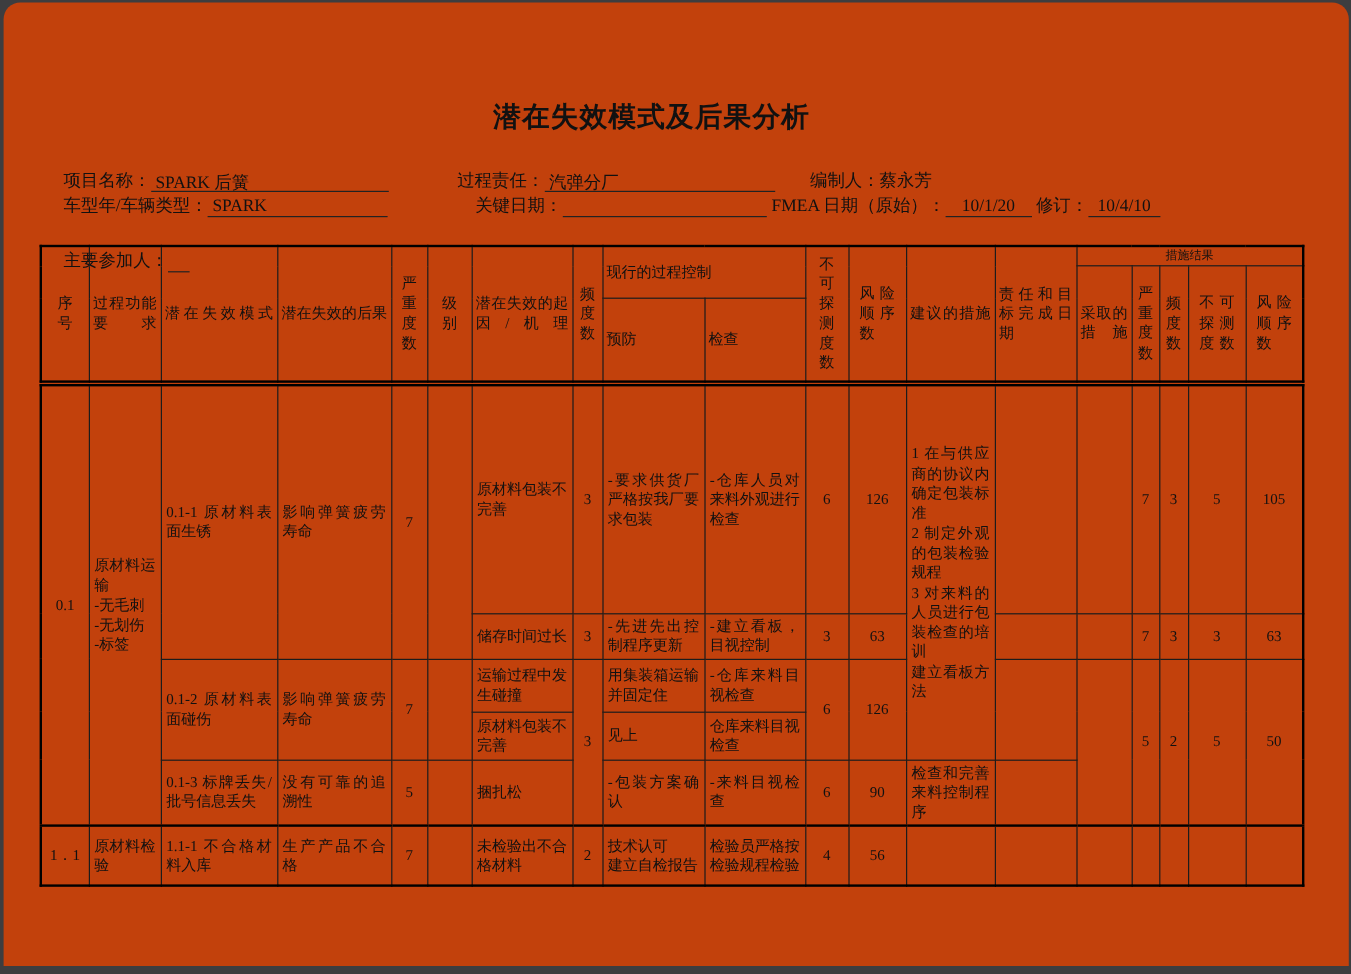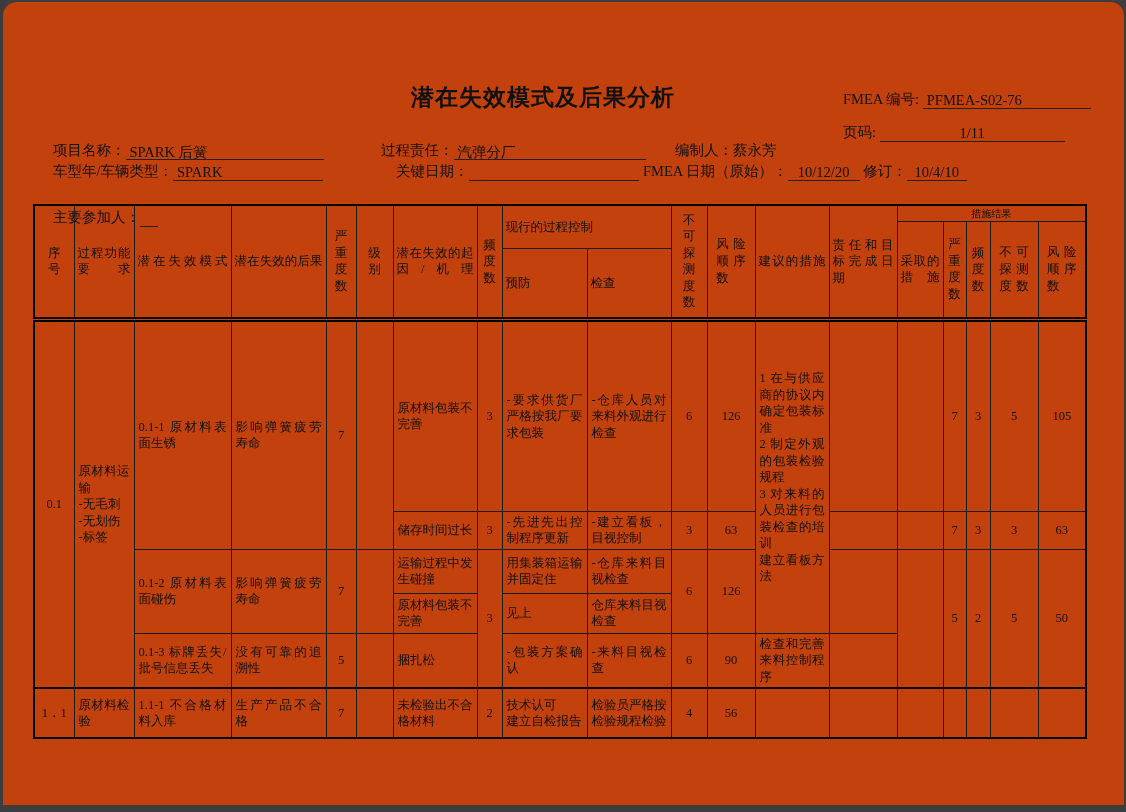--- a/index.html
+++ b/index.html
@@ -43,49 +43,39 @@
 </style>
 </head>
 <body>
 
 <div class="page">
 
   <div class="title-block">
     <div class="doc-title">潜在失效模式及后果分析</div>
   </div>
 
-  <div class="numbox">
-    <div>
-      <span>FMEA 编号:</span>
-      <span class="u" style="width:168px;">PFMEA-S02-76</span>
-    </div>
-    <div class="row2">
-      <span>页码:</span>
-      <span class="u uc" style="width:185px;">1/11</span>
-    </div>
-  </div>
 
   <div class="info">
     <div class="seg" style="left:50px;top:139px;">
       <span>项目名称：</span><span class="u" style="width:198px;">SPARK 后簧</span>
     </div>
     <div class="seg" style="left:378px;top:139px;">
       <span>过程责任：</span><span class="u" style="width:192px;">汽弹分厂</span>
     </div>
     <div class="seg" style="left:672px;top:139px;">
       <span>编制人：</span><span>蔡永芳</span>
     </div>
     <div class="seg" style="left:50px;top:160px;">
       <span>车型年/车辆类型：</span><span class="u" style="width:150px;">SPARK</span>
     </div>
     <div class="seg" style="left:393px;top:160px;">
       <span>关键日期：</span><span class="u" style="width:170px;"></span>
     </div>
     <div class="seg" style="left:640px;top:160px;">
-      <span>FMEA 日期（原始）：</span><span class="u uc" style="width:72px;">10/12/20</span>
+      <span>FMEA 日期（原始）：</span><span class="u uc" style="width:72px;">10/1/20</span>
       <span>修订：</span><span class="u uc" style="width:60px;">10/4/10</span>
     </div>
     <div class="seg" style="left:50px;top:181px;margin-top:25px;">
       <span>主要参加人：</span><span class="u" style="width:18px;"></span>
     </div>
   </div>
 
   <table class="tbl tbl-head">
     <colgroup>
       <col style="width:40px">

